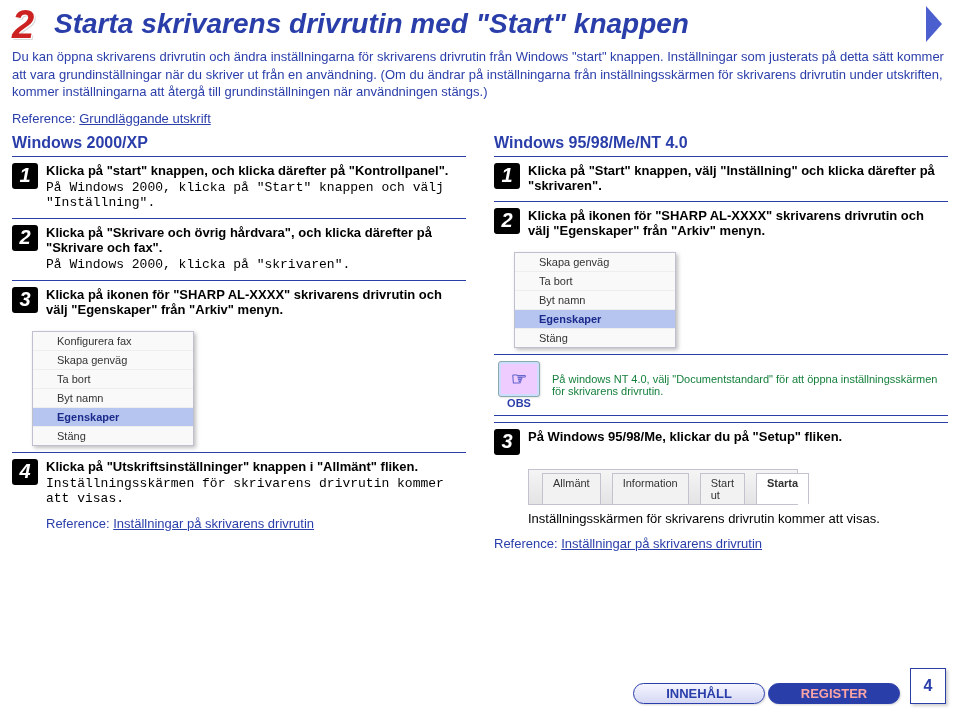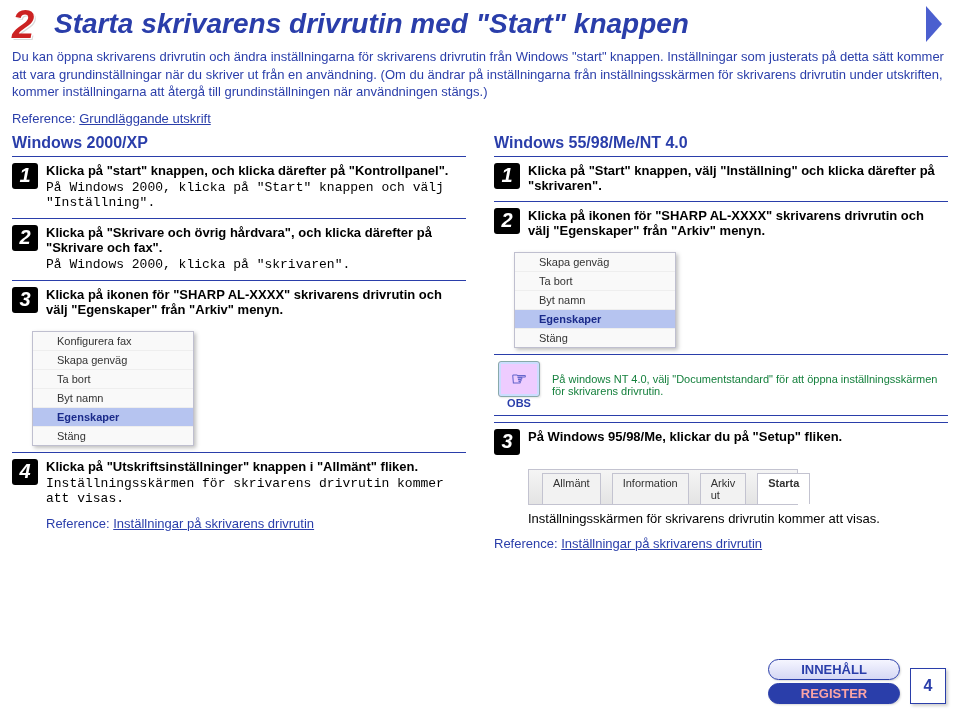--- a/index.html
+++ b/index.html
@@ -193,21 +193,21 @@
   .bottom-nav {
     position: absolute;
     right: 14px;
     bottom: 8px;
     display: flex;
     align-items: flex-end;
     gap: 10px;
   }
   .nav-btns {
     display: flex;
-    flex-direction: column;
+    flex-direction: row;
     gap: 3px;
   }
   .nav-btn {
     background: linear-gradient(#f5f5ff,#d5d8f4);
     border: 1px solid #2a3eaa;
     border-radius: 12px;
     color: #2a3eaa;
     font-weight: bold;
     font-size: 13px;
     padding: 2px 10px;
@@ -295,21 +295,21 @@
         <div class="ref-line">
           <span class="ref-label">Reference:</span>
           <span class="ref-link">Inställningar på skrivarens drivrutin</span>
         </div>
       </div>
     </div>
 
   </div>
 
   <div class="col">
-    <div class="col-heading">Windows 55/98/Me/NT 4.0</div>
+    <div class="col-heading">Windows 95/98/Me/NT 4.0</div>
 
     <div class="step">
       <div class="step-num">1</div>
       <div class="step-body">
         <div class="bold">Klicka på "Start" knappen, välj "Inställning" och klicka därefter på "skrivaren".</div>
       </div>
     </div>
 
     <div class="step">
       <div class="step-num">2</div>
@@ -337,21 +337,21 @@
     <div class="step">
       <div class="step-num">3</div>
       <div class="step-body">
         <div class="bold">På Windows 95/98/Me, klickar du på "Setup" fliken.</div>
       </div>
     </div>
 
     <div class="tabrow">
       <div class="tab">Allmänt</div>
       <div class="tab">Information</div>
-      <div class="tab">Arkiv ut</div>
+      <div class="tab">Start ut</div>
       <div class="tab sel">Starta</div>
     </div>
 
     <div style="margin-left:34px;font-size:13px;">Inställningsskärmen för skrivarens drivrutin kommer att visas.</div>
     <div class="ref-line" style="margin-left:0;">
       <span class="ref-label">Reference:</span>
       <span class="ref-link">Inställningar på skrivarens drivrutin</span>
     </div>
 
   </div>

